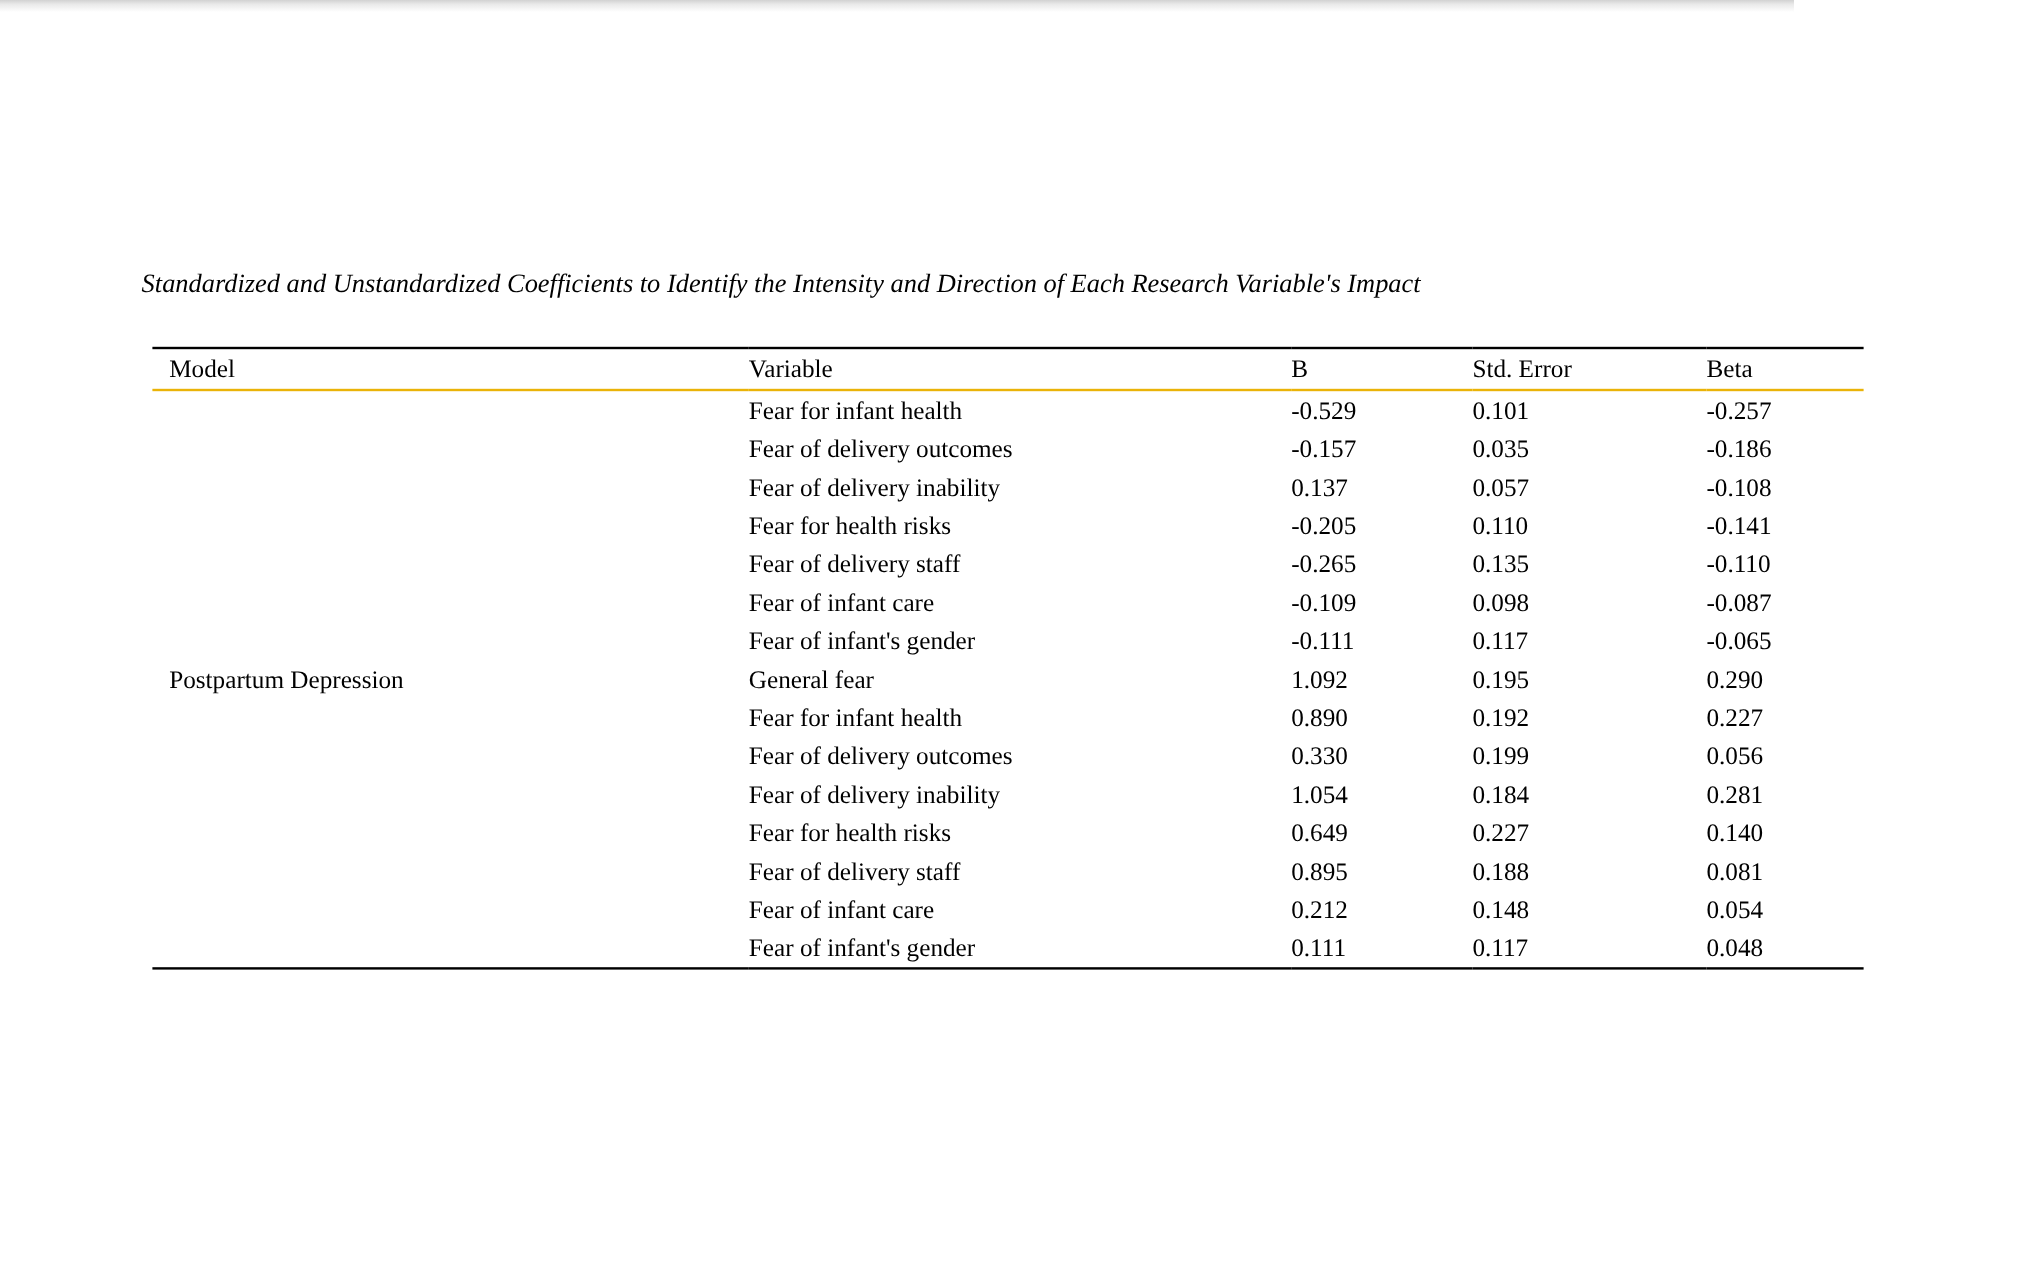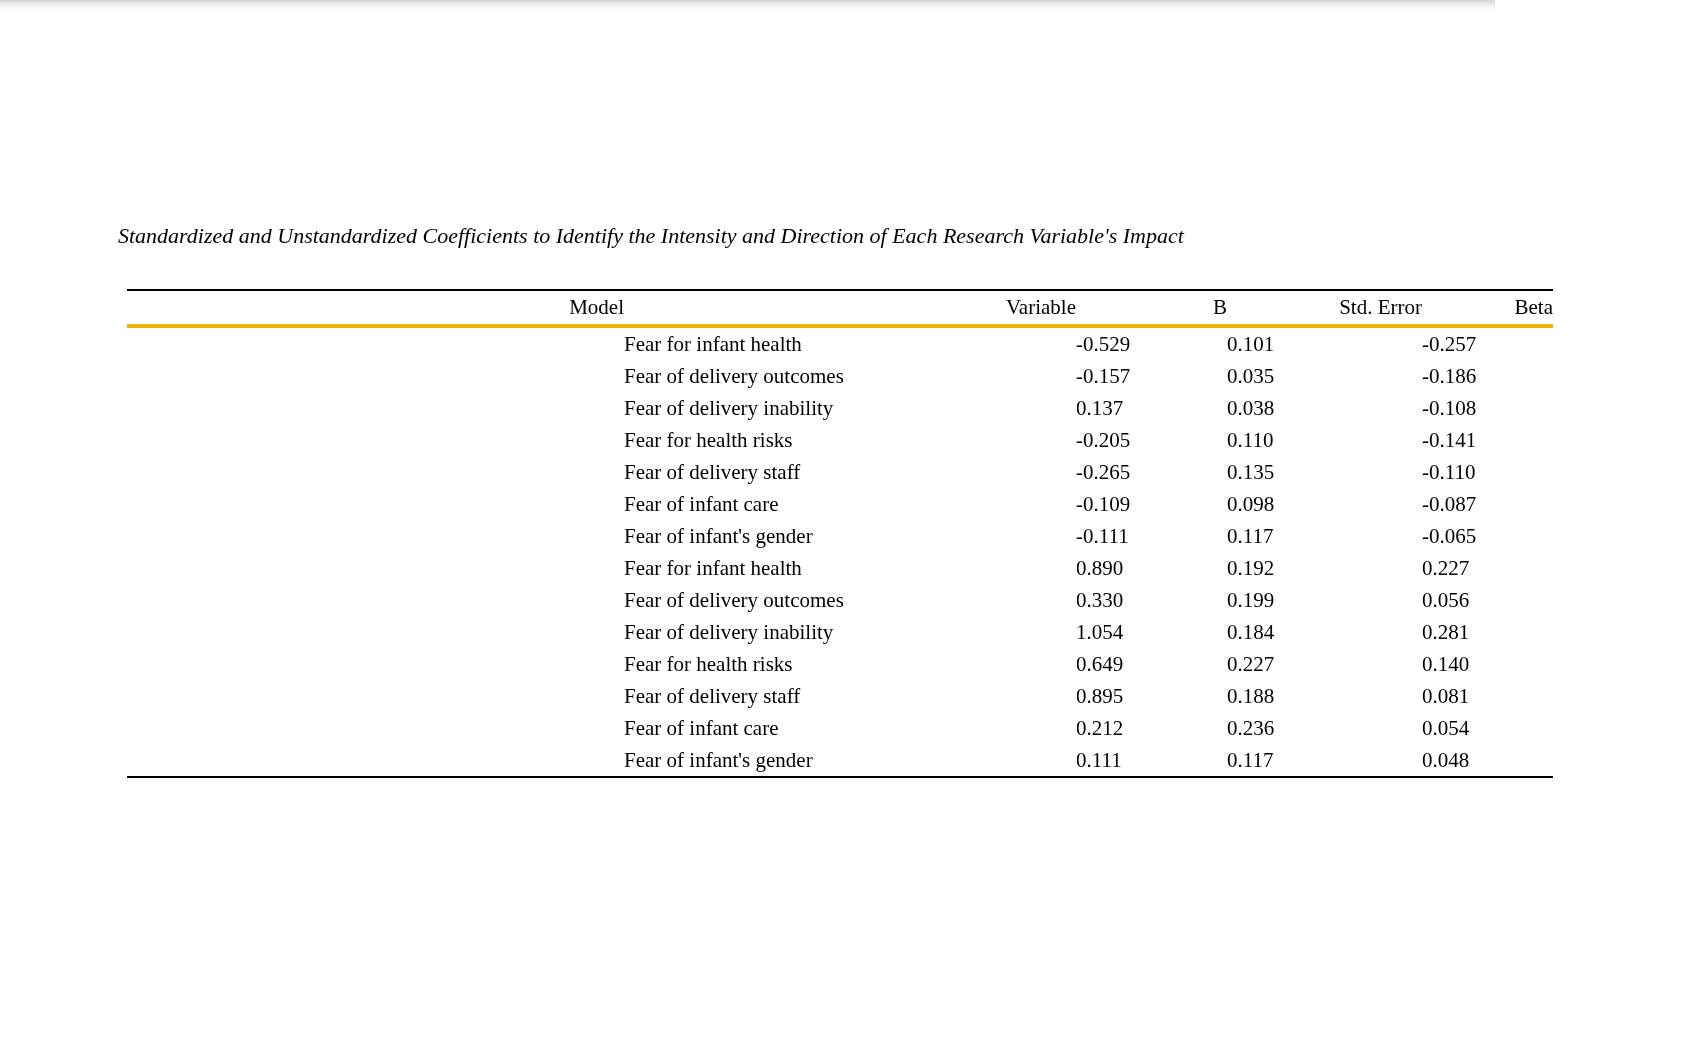--- a/index.html
+++ b/index.html
@@ -38,25 +38,25 @@
     position: absolute;
     left: 127px;
     top: 289px;
     width: 1426px;
     border-collapse: collapse;
     table-layout: fixed;
     font-size: 21px;
   }
   table.coef th {
     font-weight: normal;
-    text-align: right;
+    text-align: left;
     height: 33px;
     vertical-align: middle;
     border-top: 2px solid #000000;
-    border-bottom: 4px solid #eab308;
+    border-bottom: 2px solid #eab308;
     padding: 0;
   }
   table.coef td {
     height: 32px;
     vertical-align: middle;
     padding: 0;
     white-space: nowrap;
   }
   table.coef tbody tr:last-child td {
     border-bottom: 2px solid #000000;
@@ -103,21 +103,21 @@
           <td></td>
           <td>Fear of delivery outcomes</td>
           <td>-0.157</td>
           <td>0.035</td>
           <td>-0.186</td>
         </tr>
         <tr>
           <td></td>
           <td>Fear of delivery inability</td>
           <td>0.137</td>
-          <td>0.038</td>
+          <td>0.057</td>
           <td>-0.108</td>
         </tr>
         <tr>
           <td></td>
           <td>Fear for health risks</td>
           <td>-0.205</td>
           <td>0.110</td>
           <td>-0.141</td>
         </tr>
         <tr>
@@ -135,20 +135,27 @@
           <td>-0.087</td>
         </tr>
         <tr>
           <td></td>
           <td>Fear of infant's gender</td>
           <td>-0.111</td>
           <td>0.117</td>
           <td>-0.065</td>
         </tr>
         <tr>
+          <td>Postpartum Depression</td>
+          <td>General fear</td>
+          <td>1.092</td>
+          <td>0.195</td>
+          <td>0.290</td>
+        </tr>
+        <tr>
           <td></td>
           <td>Fear for infant health</td>
           <td>0.890</td>
           <td>0.192</td>
           <td>0.227</td>
         </tr>
         <tr>
           <td></td>
           <td>Fear of delivery outcomes</td>
           <td>0.330</td>
@@ -173,21 +180,21 @@
           <td></td>
           <td>Fear of delivery staff</td>
           <td>0.895</td>
           <td>0.188</td>
           <td>0.081</td>
         </tr>
         <tr>
           <td></td>
           <td>Fear of infant care</td>
           <td>0.212</td>
-          <td>0.236</td>
+          <td>0.148</td>
           <td>0.054</td>
         </tr>
         <tr>
           <td></td>
           <td>Fear of infant's gender</td>
           <td>0.111</td>
           <td>0.117</td>
           <td>0.048</td>
         </tr>
       </tbody>

